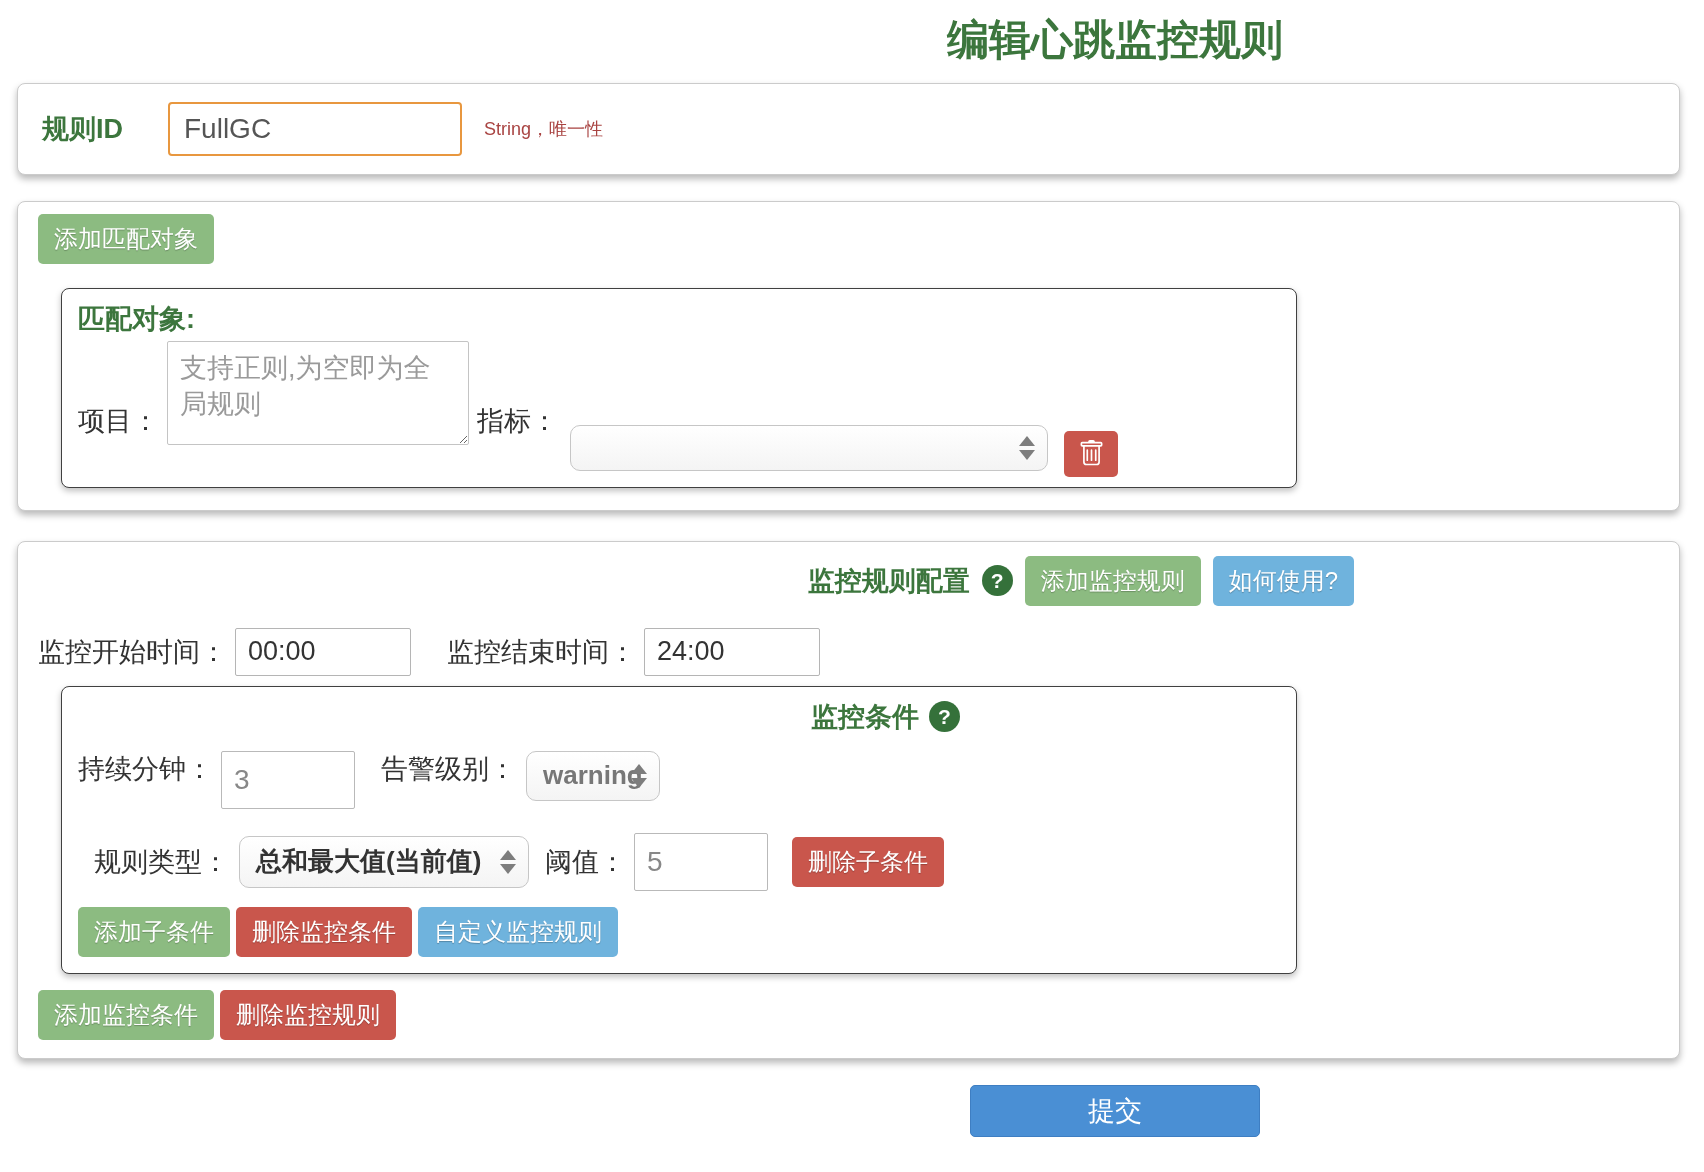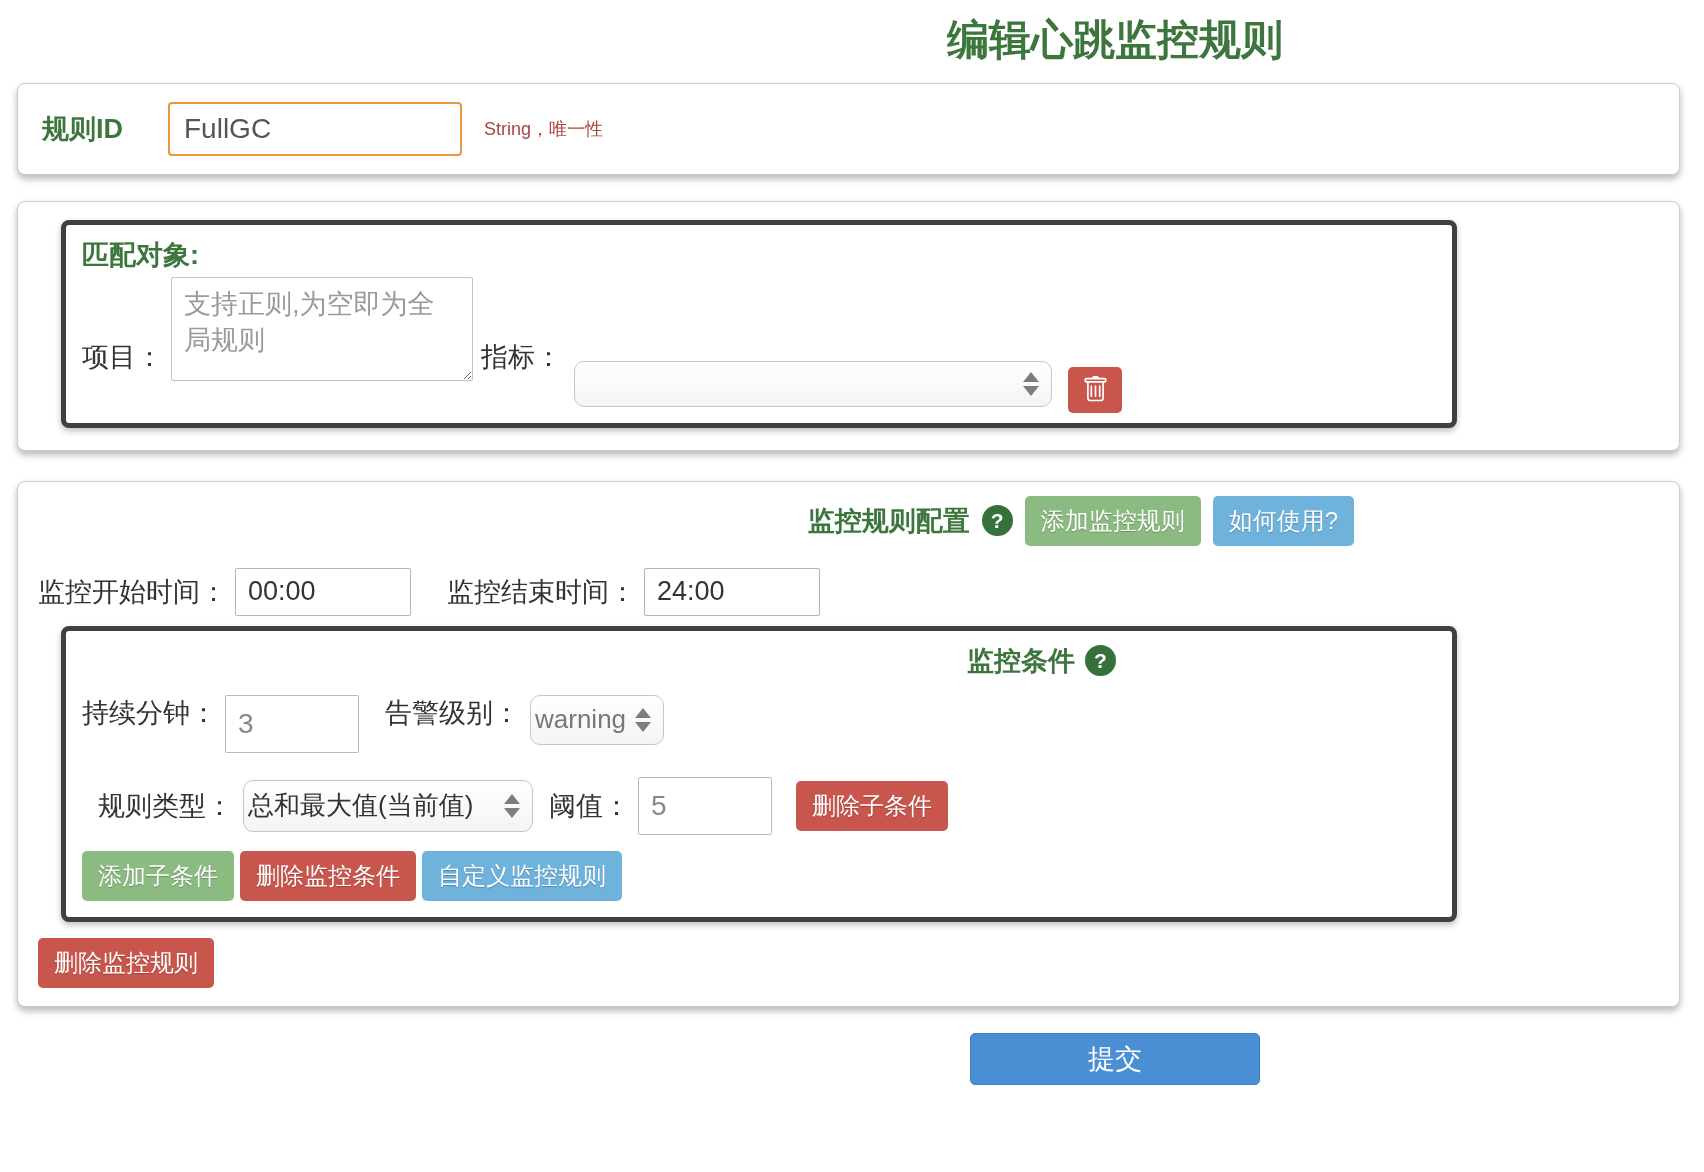--- a/index.html
+++ b/index.html
@@ -11,22 +11,22 @@
   .page-title{
     display:inline-block;margin:0 0 0 526px;font-size:42px;font-weight:bold;
     color:var(--green-text);line-height:1.25;
   }
   .panel{
     margin-left:17px;width:1663px;box-sizing:border-box;background:#fff;
     border:1px solid #cbcbcb;border-radius:8px;
     box-shadow:0 4px 7px rgba(0,0,0,.28);
   }
   .inner-panel{
-    margin:6px 0 0 23px;width:1396px;box-sizing:border-box;background:#fff;
-    border:5px solid #404040;border-radius:8px;
+    margin:24px 0 0 23px;width:1236px;box-sizing:border-box;background:#fff;
+    border:1px solid #404040;border-radius:8px;
     box-shadow:0 3px 6px rgba(0,0,0,.25);
   }
   .panel-ruleid{margin-top:16px;padding:18px 24px;display:flex;align-items:center;}
   .green-label{color:var(--green-text);font-weight:bold;font-size:27px;}
   .plain-label{color:#333;font-size:27px;white-space:nowrap;}
   .ruleid-input{
     margin-left:45px;width:262px;height:50px;border:2px solid var(--focus-orange);
     border-radius:4px;font-size:28px;color:#555;padding:0 14px;outline:none;
     font-family:inherit;
   }
@@ -49,22 +49,22 @@
   .project-textarea{
     margin:0 8px 26px 8px;width:276px;height:86px;border:1px solid #c4c4c4;
     border-radius:2px;font-size:27px;padding:8px 12px;color:#555;resize:both;
     font-family:inherit;outline:none;
   }
   .project-textarea::placeholder{color:#9a9a9a;}
   .fake-select{
     position:relative;display:inline-flex;align-items:center;
     border:1px solid #c6c6c6;border-radius:10px;
     background:linear-gradient(#ffffff,#f4f4f4);
-    box-sizing:border-box;height:46px;padding:0 44px 0 4px;cursor:default;
-    font-size:26px;color:#777;
+    box-sizing:border-box;height:46px;padding:0 44px 0 16px;cursor:default;
+    font-size:26px;color:#777;font-weight:bold;
   }
   .arrows{
     position:absolute;right:12px;top:50%;transform:translateY(-50%);
     display:flex;flex-direction:column;gap:4px;
   }
   .arrows i{display:block;width:0;height:0;border-left:8px solid transparent;border-right:8px solid transparent;}
   .arrows .a-up{border-bottom:10px solid #7d7d7d;}
   .arrows .a-down{border-top:10px solid #7d7d7d;}
   .metric-select{margin-left:12px;width:478px;margin-bottom:0;}
   .trash-btn{
@@ -117,20 +117,21 @@
   <h1 class="page-title">编辑心跳监控规则</h1>
 </div>
 
 <div class="panel panel-ruleid">
   <span class="green-label">规则ID</span>
   <input class="ruleid-input" type="text" value="FullGC" style="">
   <span class="ruleid-hint">String，唯一性</span>
 </div>
 
 <div class="panel panel-match">
+  <button class="btn btn-green">添加匹配对象</button>
 
   <div class="inner-panel match-inner">
     <div class="green-label">匹配对象:</div>
     <div class="match-row">
       <span class="plain-label lbl">项目：</span>
       <textarea class="project-textarea" placeholder="支持正则,为空即为全局规则" style=""></textarea>
       <span class="plain-label lbl">指标：</span>
       <div class="fake-select metric-select">
         <span></span>
         <span class="arrows">
@@ -201,19 +202,20 @@
     </div>
 
     <div class="subbtn-row">
       <button class="btn btn-green">添加子条件</button>
       <button class="btn btn-red">删除监控条件</button>
       <button class="btn btn-blue">自定义监控规则</button>
     </div>
   </div>
 
   <div class="bottom-row">
+    <button class="btn btn-green">添加监控条件</button>
     <button class="btn btn-red">删除监控规则</button>
   </div>
 </div>
 
 <div class="submit-row">
   <button class="submit-btn">提交</button>
 </div>
 
 </body></html>

